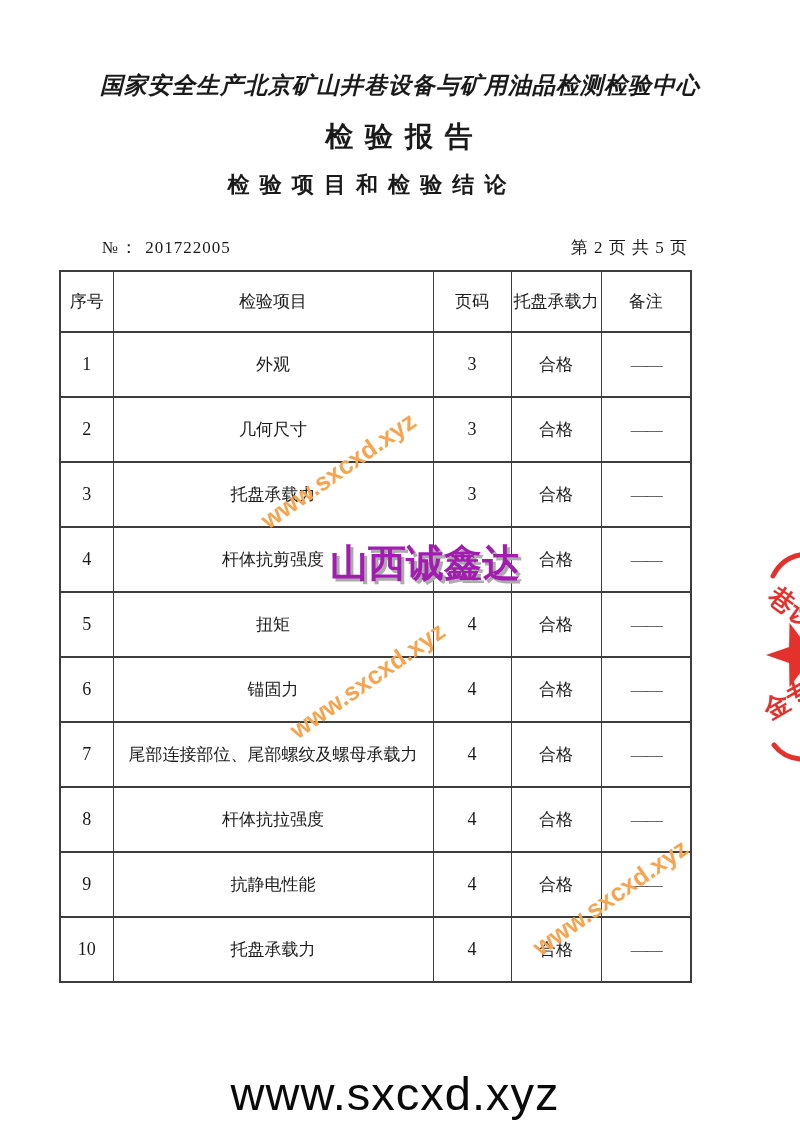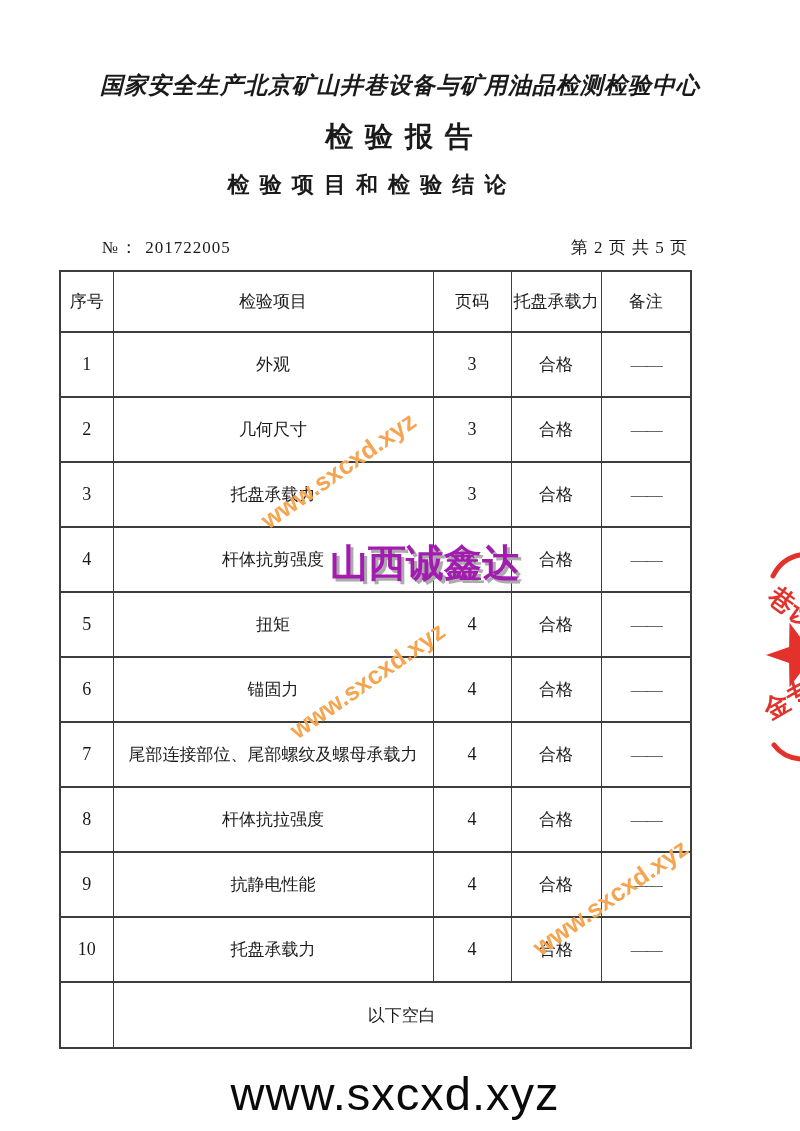--- a/index.html
+++ b/index.html
@@ -181,24 +181,20 @@
     <td>合格</td>
     <td class="remark-cell">——</td>
   </tr>
   <tr class="row">
     <td class="num">10</td>
     <td>托盘承载力</td>
     <td class="num">4</td>
     <td>合格</td>
     <td class="remark-cell">——</td>
   </tr>
-  <tr class="last">
-    <td></td>
-    <td class="blank-cell" colspan="4">以下空白</td>
-  </tr>
 </tbody>
   </table>
 
 <div class="abs wm-diag wm1">www.sxcxd.xyz</div>
 <div class="abs wm-diag wm2">www.sxcxd.xyz</div>
 <div class="abs wm-diag wm3">www.sxcxd.xyz</div>
 
 <div class="abs wm-brand">山西诚鑫达</div>
 
 <div class="abs seal-wrap">

